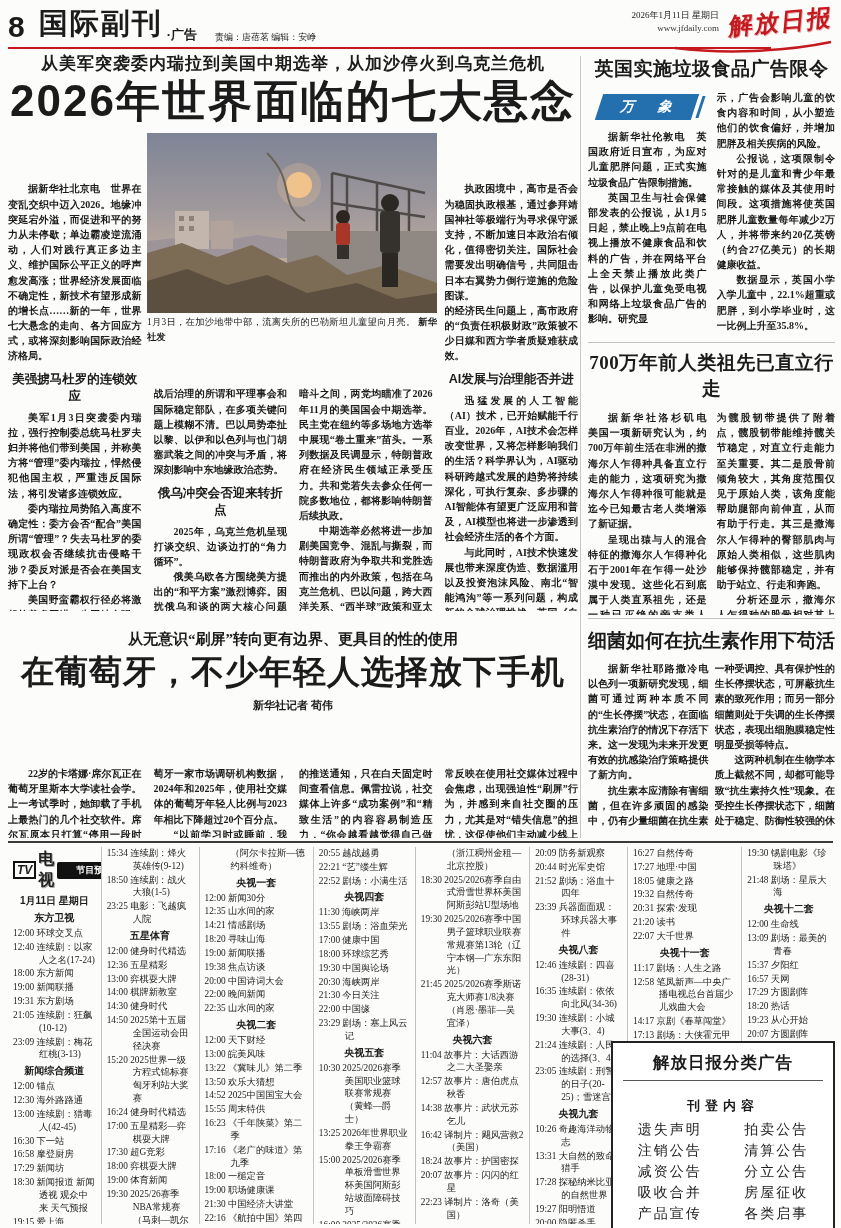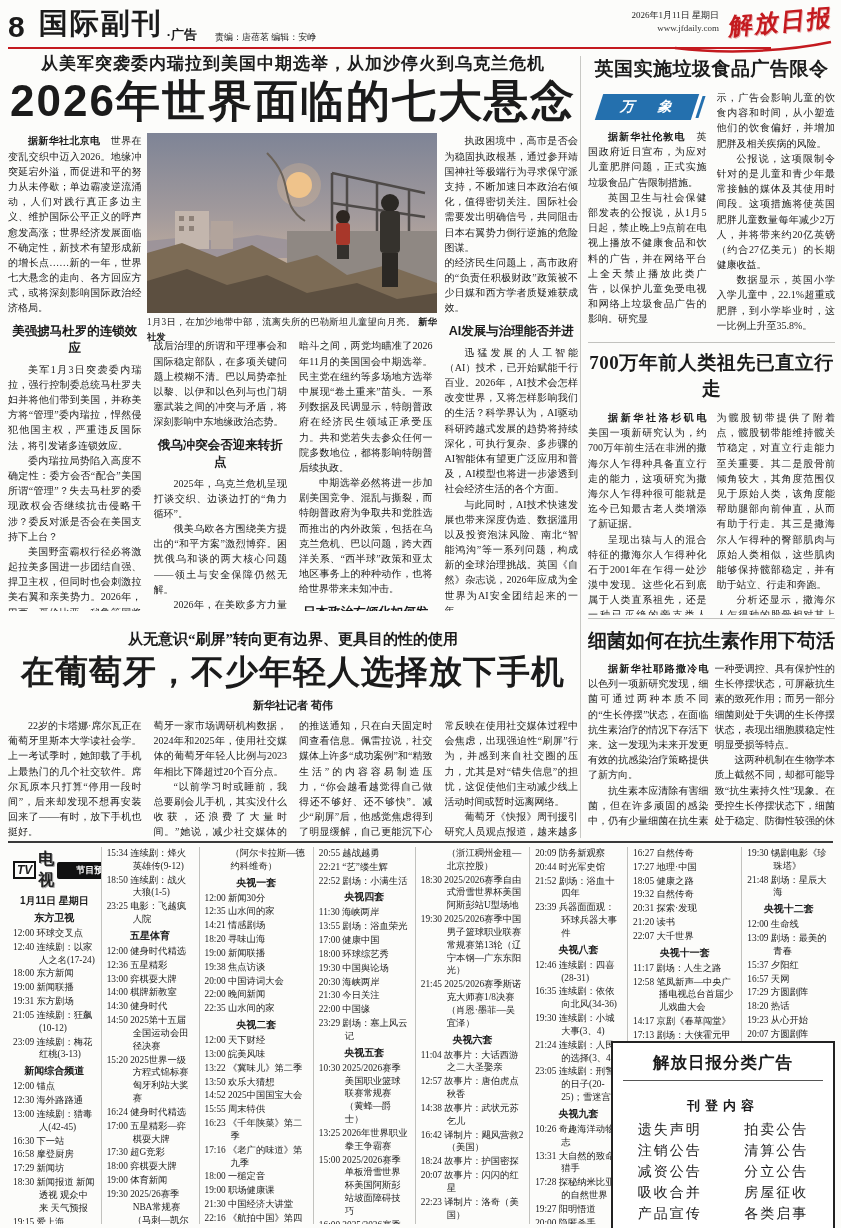--- a/index.html
+++ b/index.html
@@ -14,33 +14,33 @@
   .staff{font-size:9px;margin-left:14px;color:#222;}
   .hdr-right{position:absolute;right:0;top:2px;display:flex;align-items:center;gap:10px;}
   .hdr-date{text-align:right;font-size:9px;line-height:1.5;color:#222;}
   .site{color:#333;}
   .masthead{color:#c41a1f;font-weight:900;font-size:24px;letter-spacing:2px;
             transform:rotate(-5deg) skewX(-10deg);text-shadow:1px 1px 0 rgba(196,26,31,.35);}
   .redline{position:absolute;left:8px;right:70px;top:47px;height:2px;background:#c41a1f;}
   .swoosh{position:absolute;right:8px;top:40px;}
 
   
-  .para{margin:0;font-size:10px;line-height:1.52;text-align:justify;text-indent:2em;}
+  .para{margin:0;font-size:10px;line-height:1.52;text-align:justify;text-indent:2em;font-weight:bold;}
   .para.ni{text-indent:0;}
   .para b{font-family:"Liberation Sans",sans-serif;}
   .subhead{font-family:Liberation Sans, sans-serif;font-weight:900;font-size:12.5px;
            text-align:center;margin:7px 0 5px;}
 
   
   .main-left{position:absolute;left:8px;top:52px;width:570px;height:580px;}
   .kicker{font-size:17px;font-weight:900;text-align:center;letter-spacing:1px;margin:0;}
   .headline{font-family:"Liberation Sans",sans-serif;font-weight:900;font-size:44px;
             text-align:center;letter-spacing:2px;margin:2px 0 8px;line-height:1.1;}
   .lead-cols{display:flex;gap:12px;height:478px;overflow:hidden;position:relative;}
-  .ncol{flex:1;overflow:hidden;}
+  .ncol{flex:1;overflow:hidden;margin-top:48px;}
   .ncol.pad{padding-top:205px;}
   .photo-wrap{position:absolute;left:139px;top:0;width:290px;}
   .photo-cap{font-size:9.3px;line-height:1.6;margin-top:2px;text-align:justify;}
   .photo-cap .credit{font-weight:bold;font-family:"Liberation Sans",sans-serif;}
 
   
   .vrule{position:absolute;left:580px;top:56px;width:1px;height:782px;background:#c8c8c4;}
   .sidebar{position:absolute;left:588px;top:52px;width:247px;height:563px;overflow:hidden;}
   .sb-title{font-size:19px;font-weight:900;text-align:center;margin:4px 0 8px;letter-spacing:.5px;}
   .sb-body{display:flex;gap:10px;}

